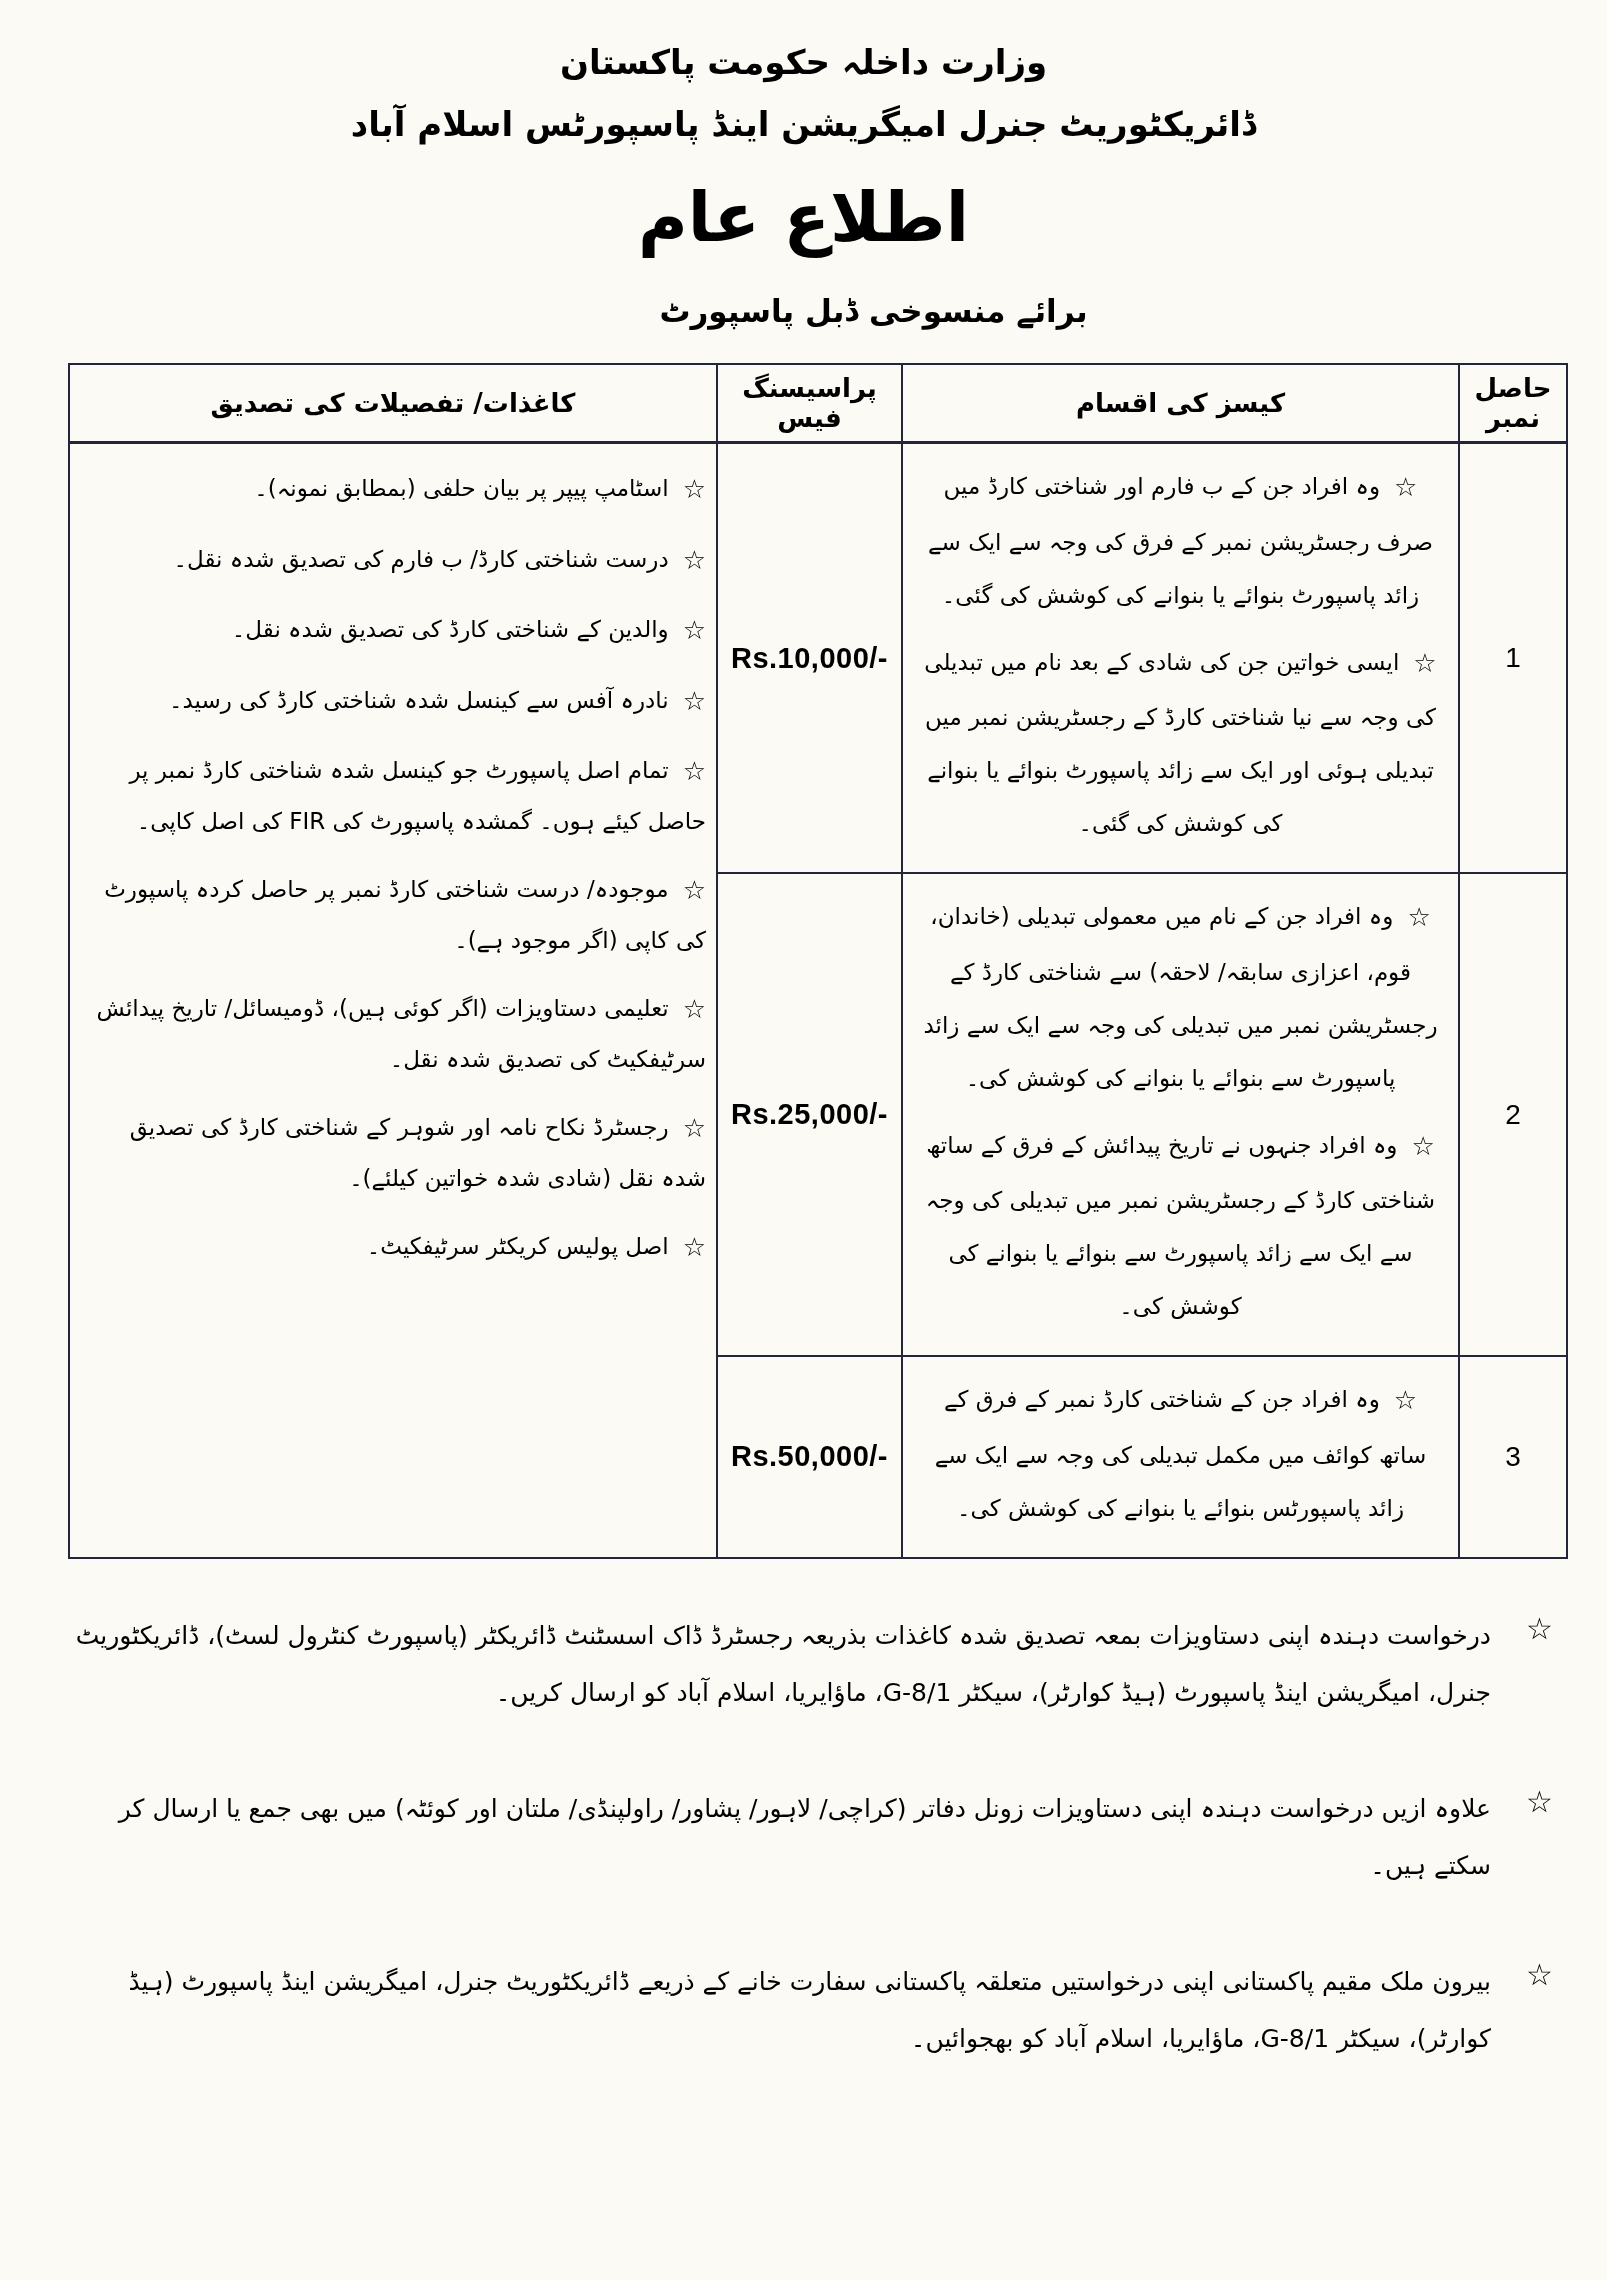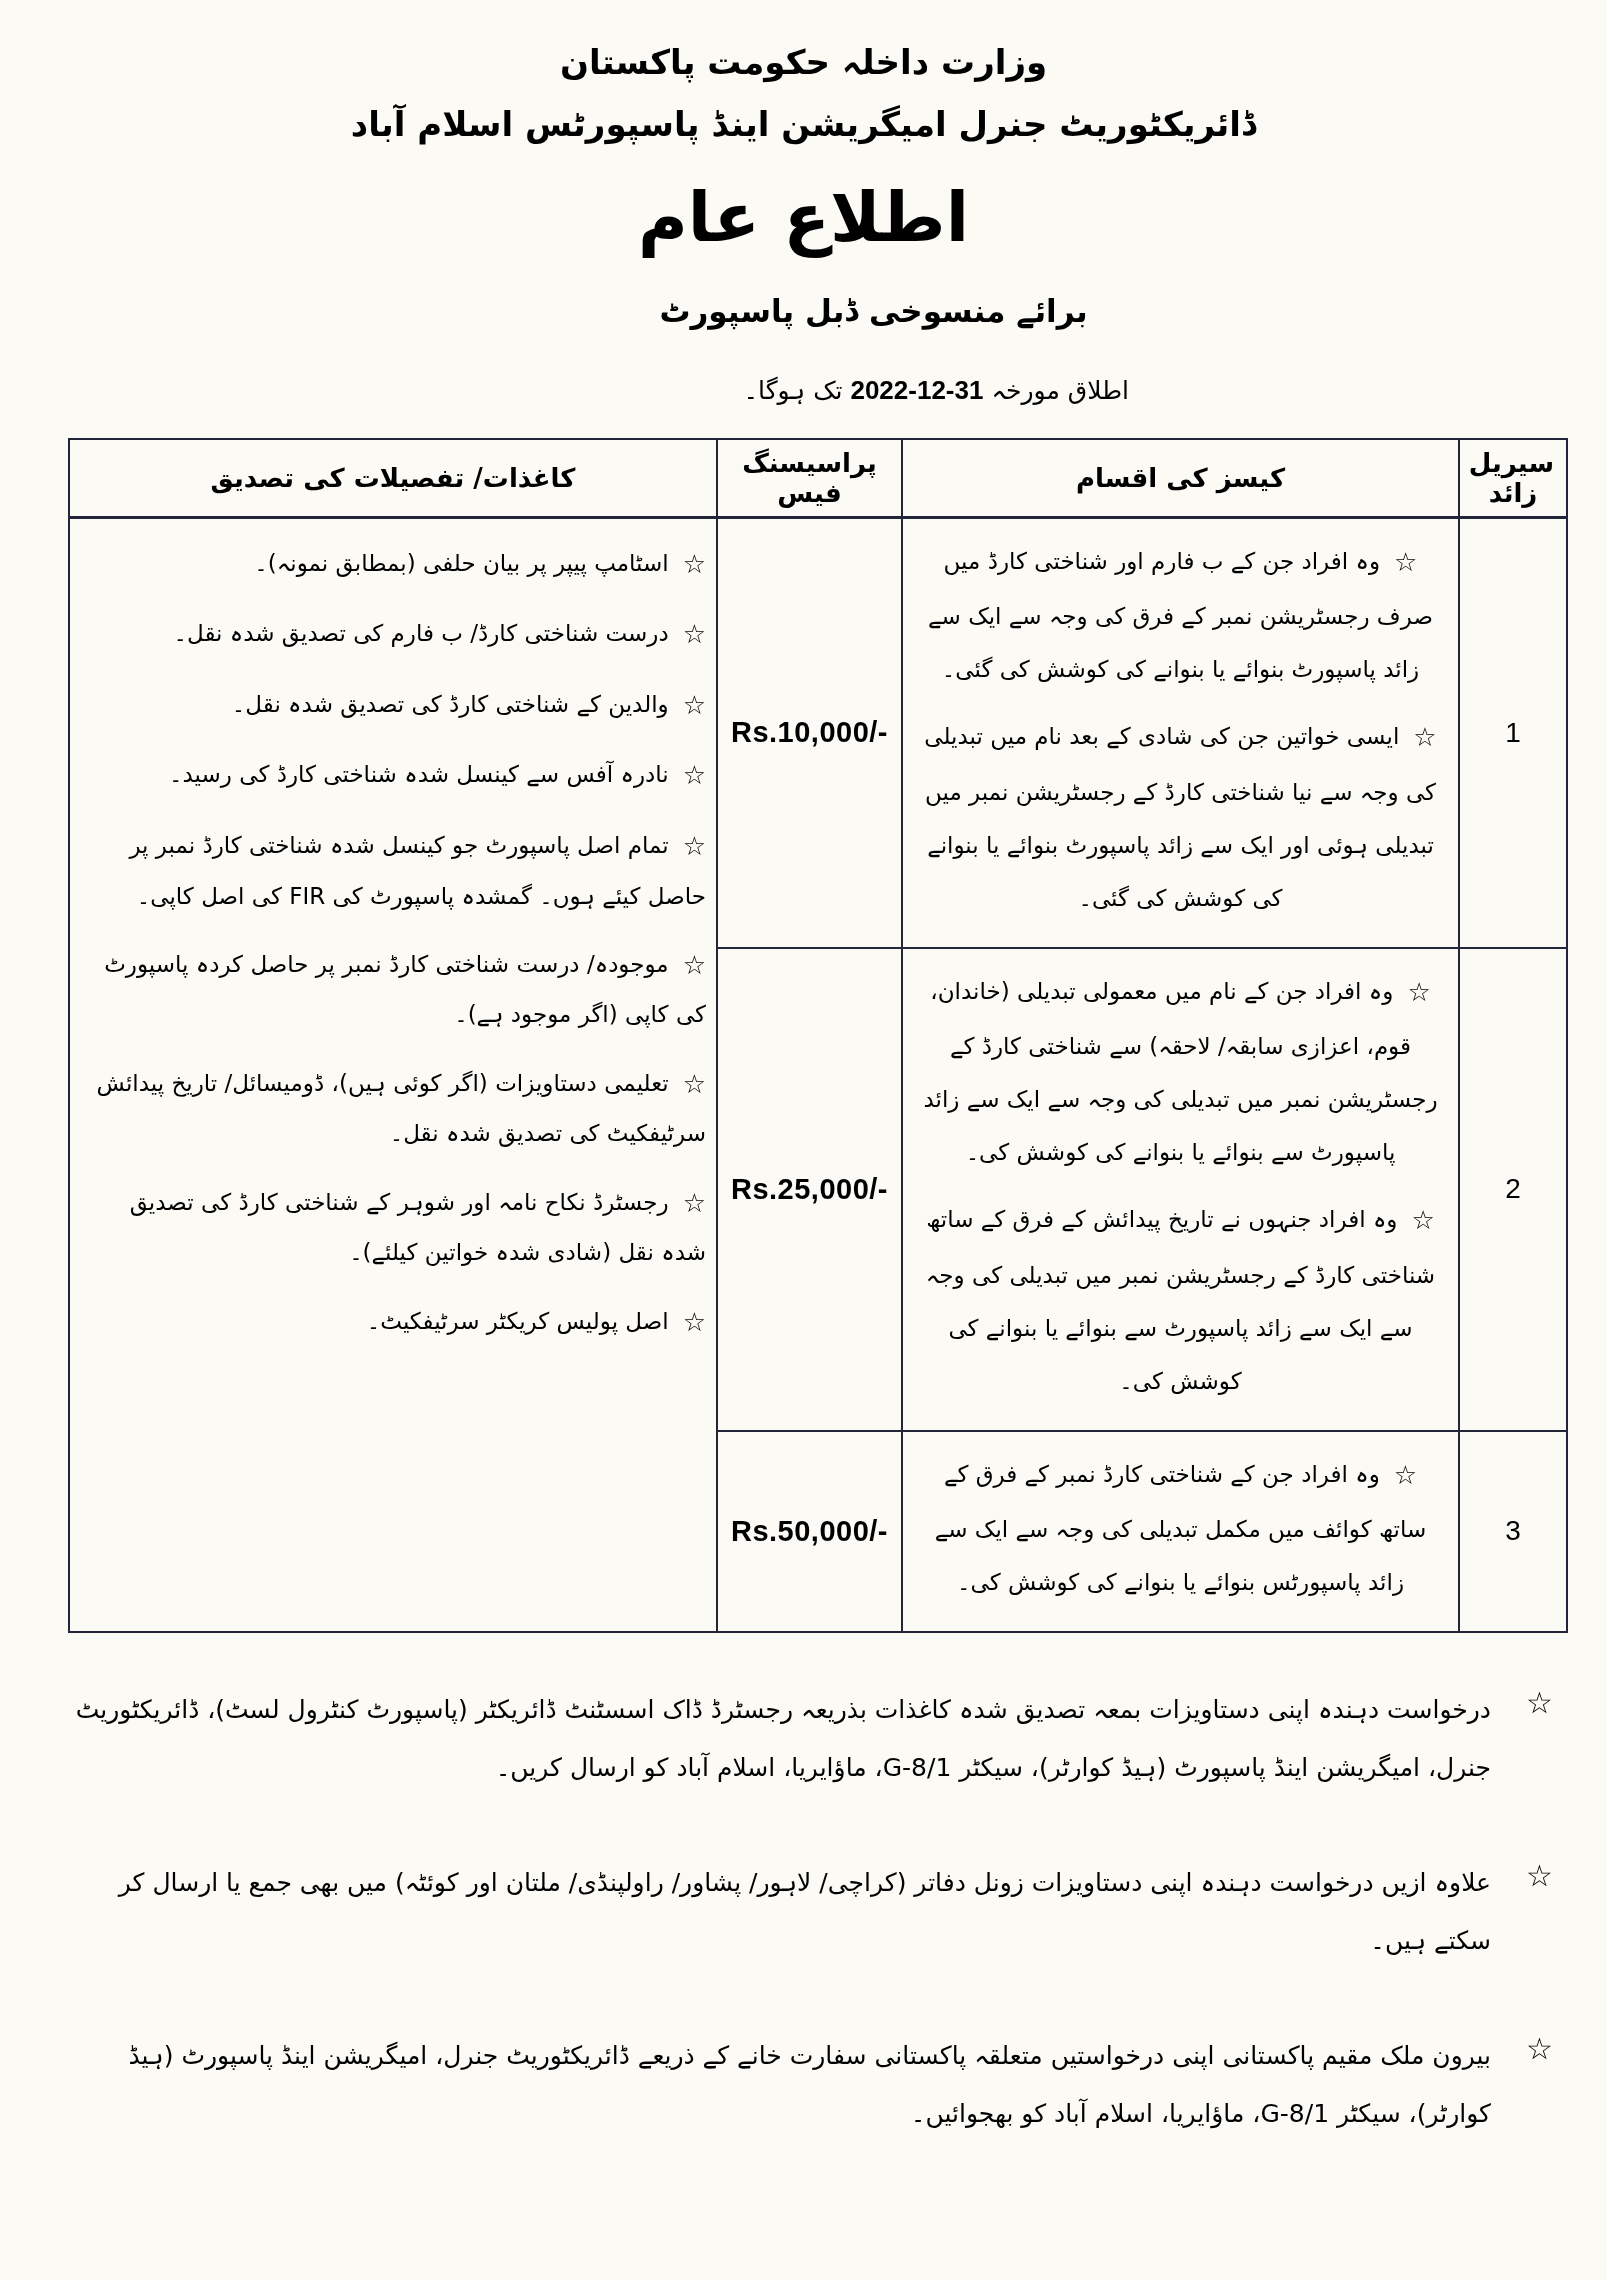--- a/index.html
+++ b/index.html
@@ -79,35 +79,32 @@
 <div class="page">
 
   <div class="hdr">
     <div class="hdr-line1">وزارت داخلہ حکومت پاکستان</div>
     <div class="hdr-line2">ڈائریکٹوریٹ جنرل امیگریشن اینڈ پاسپورٹس اسلام آباد</div>
     <div class="notice-title">اطلاع عام</div>
     <div class="notice-subtitle">برائے منسوخی ڈبل پاسپورٹ</div>
   </div>
 
   <div class="intro">
-    <div class="intro-l2">
-      <span>اطلاق مورخہ </span><span class="num-bold">31-12-2022</span><span> تک ہوگا۔</span>
-    </div>
   </div>
 
   <table class="policy">
     <colgroup>
       <col class="col-serial">
         <col class="col-cases">
         <col class="col-fee">
         <col class="col-docs">
     </colgroup>
     <tbody>
         <tr>
-      <th>سیریل زائد</th>
+      <th>حاصل نمبر</th>
       <th>کیسز کی اقسام</th>
       <th>پراسیسنگ فیس</th>
       <th>کاغذات/ تفصیلات کی تصدیق</th>
     </tr>
 
     <tr class="row1">
       <td class="serial-cell">1</td>
       <td class="cases-cell">
         <div class="li"><span class="star">☆</span><span>وہ افراد جن کے ب فارم اور شناختی کارڈ میں صرف رجسٹریشن نمبر کے فرق کی وجہ سے ایک سے زائد پاسپورٹ بنوائے یا بنوانے کی کوشش کی گئی۔</span></div>
         <div class="li"><span class="star">☆</span><span>ایسی خواتین جن کی شادی کے بعد نام میں تبدیلی کی وجہ سے نیا شناختی کارڈ کے رجسٹریشن نمبر میں تبدیلی ہوئی اور ایک سے زائد پاسپورٹ بنوائے یا بنوانے کی کوشش کی گئی۔</span></div>

